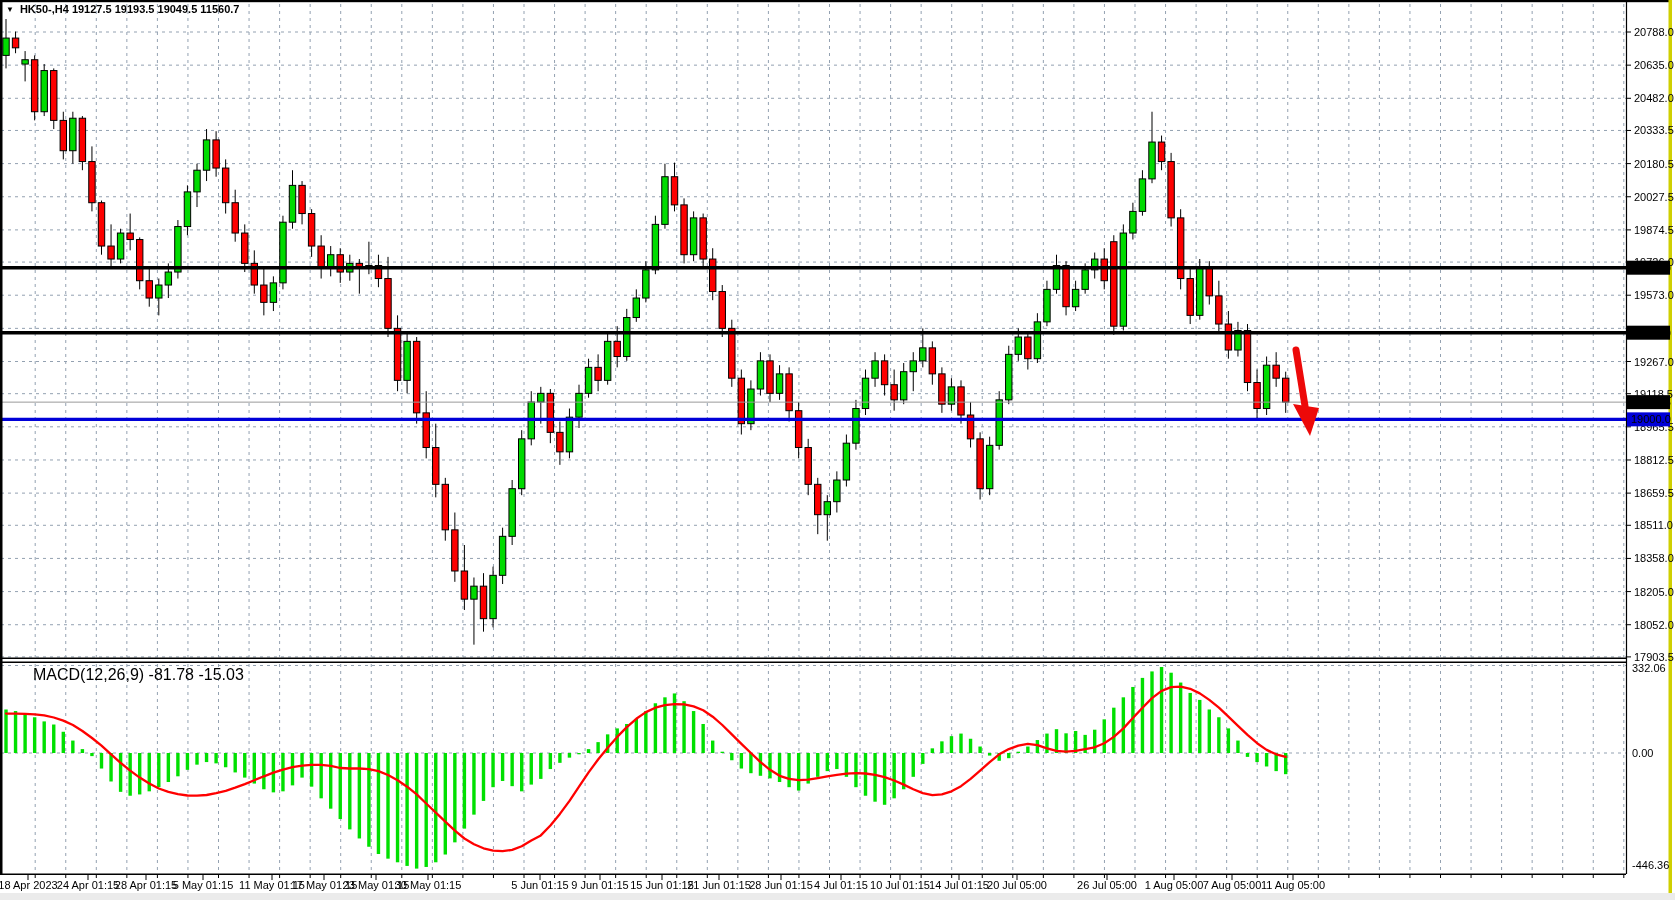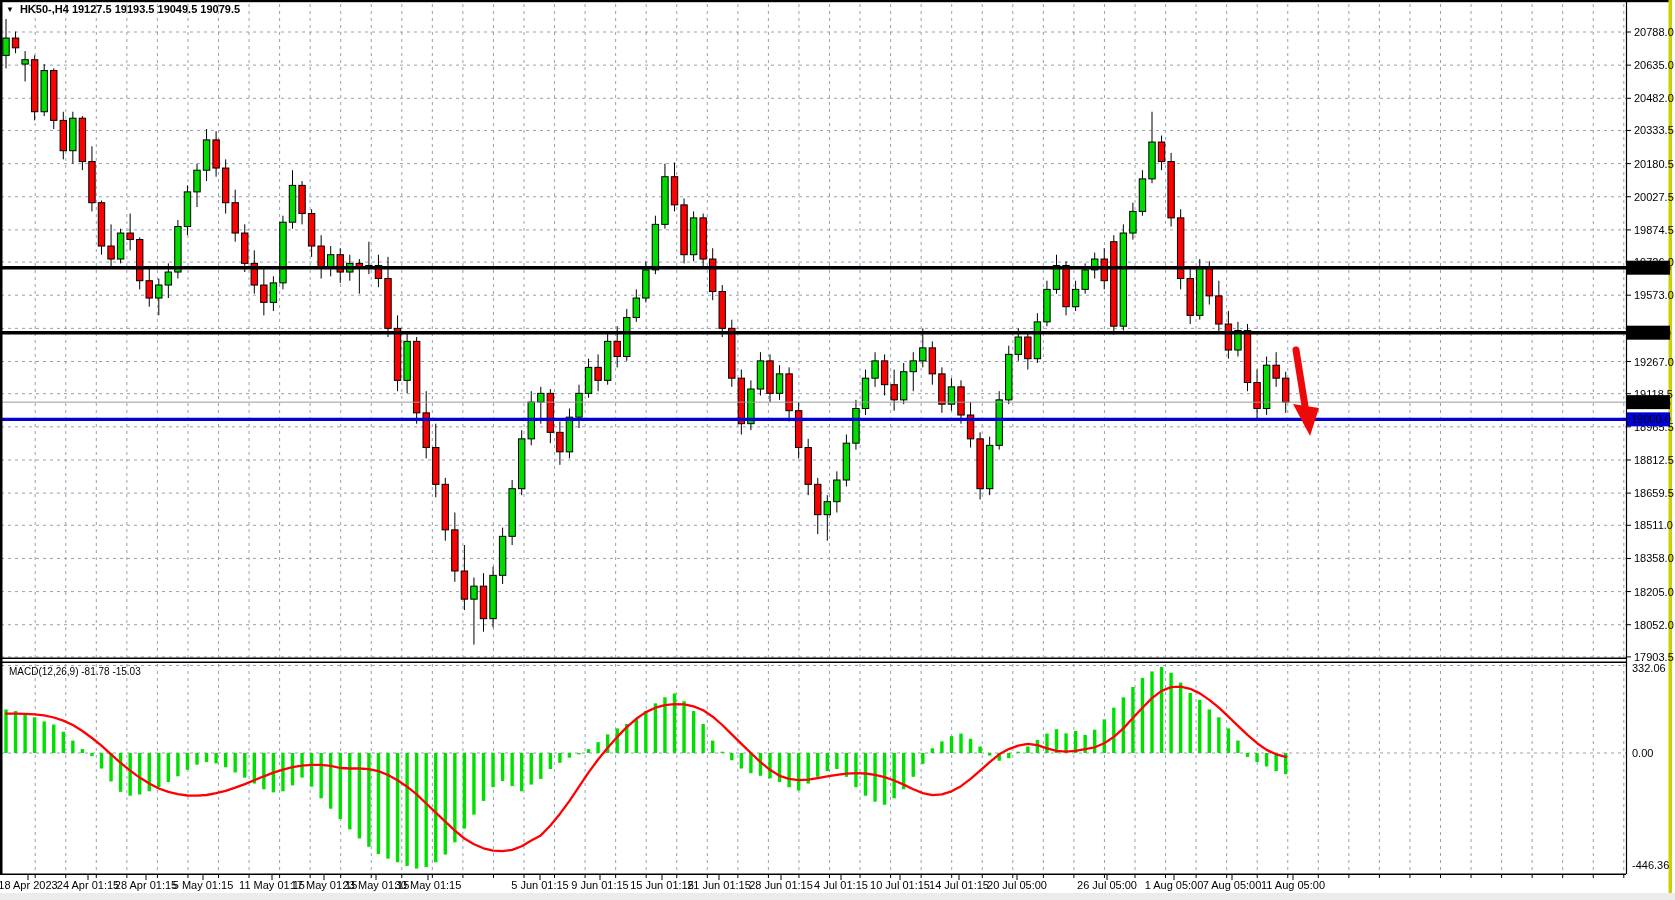--- a/index.html
+++ b/index.html
@@ -3,21 +3,21 @@
 <meta charset="utf-8">
 <style>
   html,body{margin:0;padding:0;background:#fff;}
   .screen{position:relative;width:1675px;height:900px;background:#fff;overflow:hidden;
           font-family:"Liberation Sans",sans-serif;}
   #cv{position:absolute;left:0;top:0;}
   #cv text{font-family:"Liberation Sans",sans-serif;font-size:11px;fill:#000;}
   .hdr{position:absolute;left:6px;top:3px;font-size:11px;font-weight:bold;color:#000;
        display:flex;align-items:center;gap:6px;}
   .hdr .tri{font-size:8px;line-height:11px;cursor:pointer;}
-  .macdlbl{position:absolute;left:9px;top:666px;font-size:10px;color:#000;}
+  .macdlbl{position:absolute;left:1px;top:666px;font-size:16px;color:#000;padding-left:32px;}
 </style>
 </head>
 <body>
 
 <div class="screen">
   <svg id="cv" width="1675" height="900">
       <rect x="0" y="0" width="1675" height="900" fill="#FFFFFF"></rect>
       <g>
         <line x1="35.2" y1="4" x2="35.2" y2="657" stroke="#93A1B1" stroke-width="1" stroke-dasharray="3 4"></line>
         <line x1="35.2" y1="664" x2="35.2" y2="873" stroke="#93A1B1" stroke-width="1" stroke-dasharray="3 4"></line>
@@ -726,16 +726,16 @@
         <line x1="1293" y1="875" x2="1293" y2="880" stroke="#000" stroke-width="1"></line>
         <text x="1293" y="889" text-anchor="middle">11 Aug 05:00</text>
       </g>
       <g>
         <line x1="1296" y1="350" x2="1305" y2="406" stroke="#ED0909" stroke-width="7" stroke-linecap="round"></line>
         <polygon points="1293,404 1319,408 1310,436" fill="#ED0909"></polygon>
       </g>
     </svg>
   <div class="hdr">
     <span class="tri">▼</span>
-    <span>HK50-,H4  19127.5 19193.5 19049.5 19079.5</span>
+    <span>HK50-,H4  19127.5 19193.5 19049.5 11560.7</span>
   </div>
   <div class="macdlbl">MACD(12,26,9) -81.78 -15.03</div>
 </div>
 
 </body></html>

